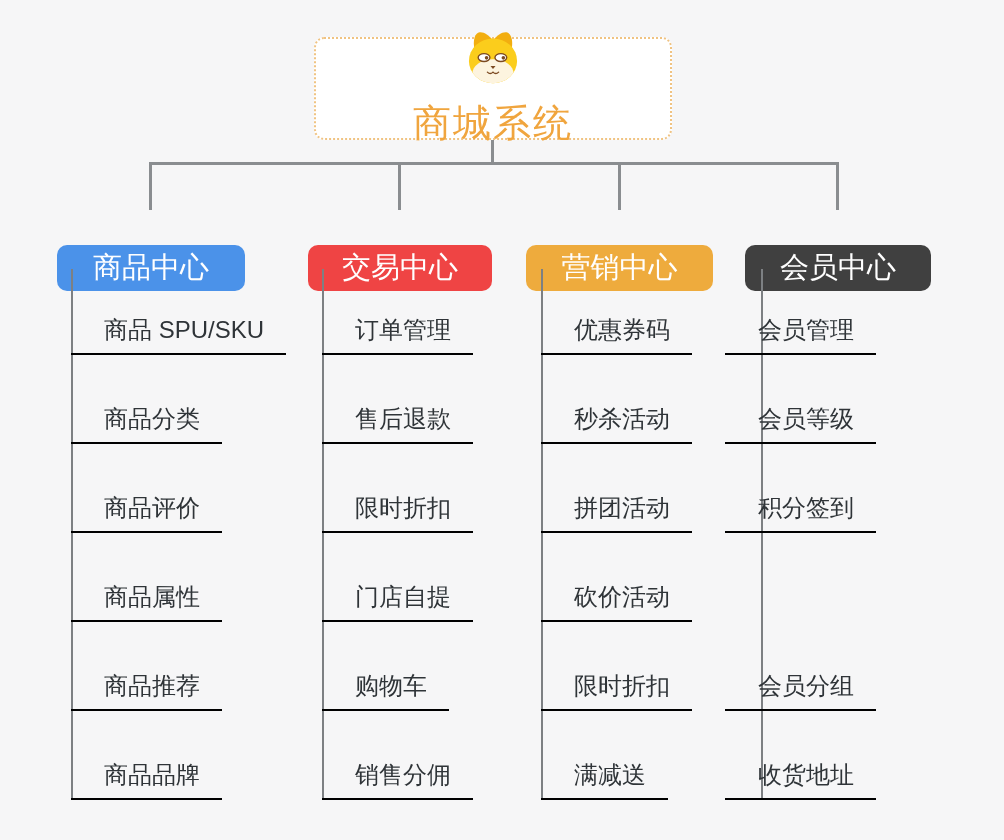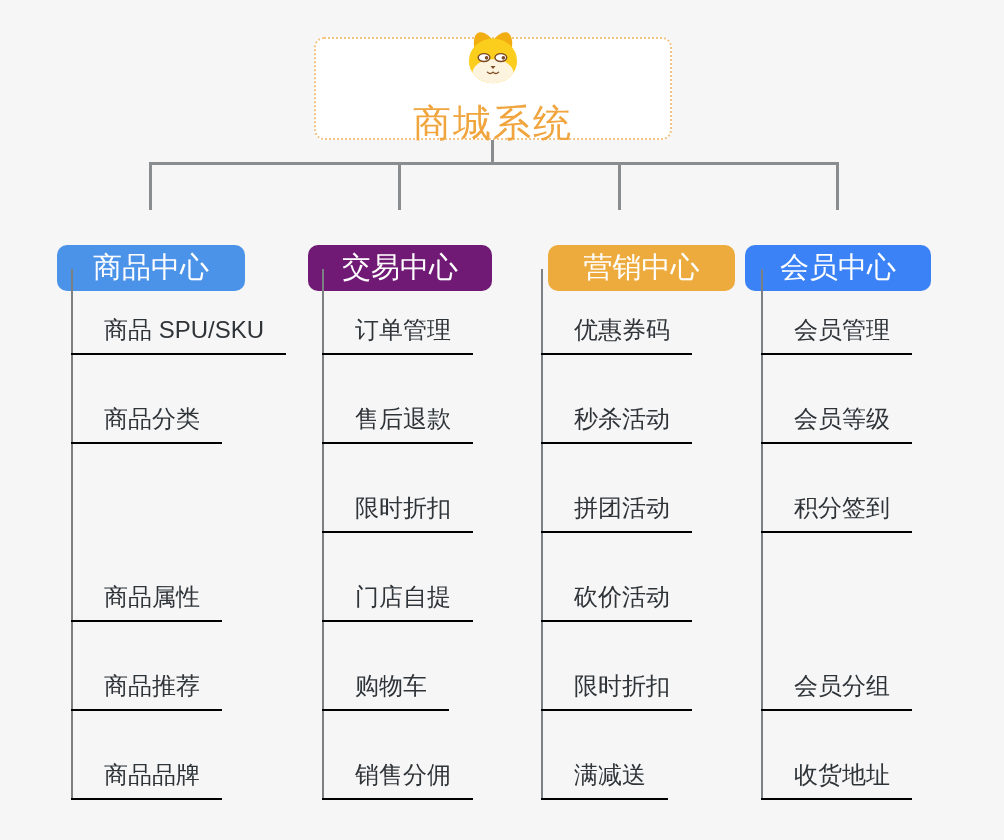--- a/index.html
+++ b/index.html
@@ -43,42 +43,42 @@
   
   .branch{
     position:absolute;top:207px;height:46px;
     border-radius:10px;
     color:#ffffff;font-size:29px;
     display:flex;align-items:center;justify-content:center;
     white-space:nowrap;
     margin-top:38px;
   }
   .branch-1{left:57px;width:188px;background:#4b92e9;}
-  .branch-2{left:308px;width:184px;background:#701a75;}
-  .branch-3{left:548px;width:187px;background:#eeab3d;}
-  .branch-4{left:745px;width:186px;background:#3b82f6;}
+  .branch-2{left:308px;width:184px;background:#ef4444;}
+  .branch-3{left:526px;width:187px;background:#eeab3d;}
+  .branch-4{left:745px;width:186px;background:#404040;}
   
   .trunk{position:absolute;top:269px;height:531px;width:2px;background:#7d8083;}
   .trunk-1{left:71px;}
   .trunk-2{left:322px;}
   .trunk-3{left:541px;}
   .trunk-4{left:761px;}
   
   .item{
     position:absolute;
     font-size:24px;line-height:30px;
     color:#2f3438;
     padding:0 22px 8px 33px;
     border-bottom:2px solid #000000;
     white-space:nowrap;
   }
   .c1{left:71px;}
   .c2{left:322px;}
   .c3{left:541px;}
-  .c4{left:761px;text-align:right;}
+  .c4{left:725px;text-align:right;}
   .r1{top:315px;}
   .r2{top:404px;}
   .r3{top:493px;}
   .r4{top:582px;}
   .r5{top:671px;}
   .r6{top:760px;}
 </style>
 </head>
 <body>
 
@@ -119,20 +119,21 @@
   <div class="branch branch-3">营销中心</div>
   <div class="branch branch-4">会员中心</div>
 
   <div class="trunk trunk-1"></div>
   <div class="trunk trunk-2"></div>
   <div class="trunk trunk-3"></div>
   <div class="trunk trunk-4"></div>
 
   <div class="item c1 r1">商品 SPU/SKU</div>
   <div class="item c1 r2">商品分类</div>
+  <div class="item c1 r3">商品评价</div>
   <div class="item c1 r4">商品属性</div>
   <div class="item c1 r5">商品推荐</div>
   <div class="item c1 r6">商品品牌</div>
 
   <div class="item c2 r1">订单管理</div>
   <div class="item c2 r2">售后退款</div>
   <div class="item c2 r3">限时折扣</div>
   <div class="item c2 r4">门店自提</div>
   <div class="item c2 r5">购物车</div>
   <div class="item c2 r6">销售分佣</div>

